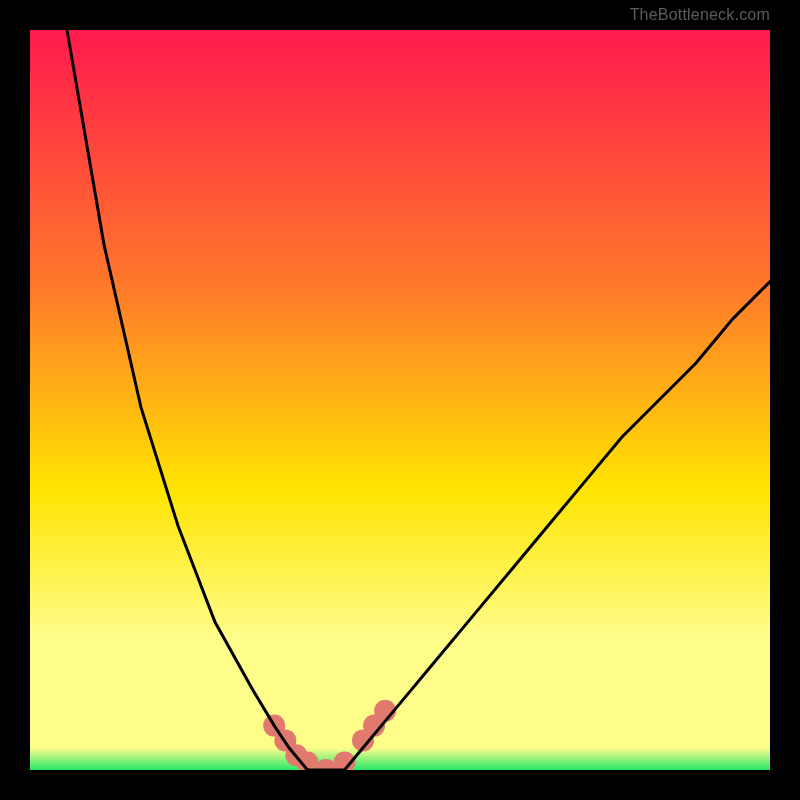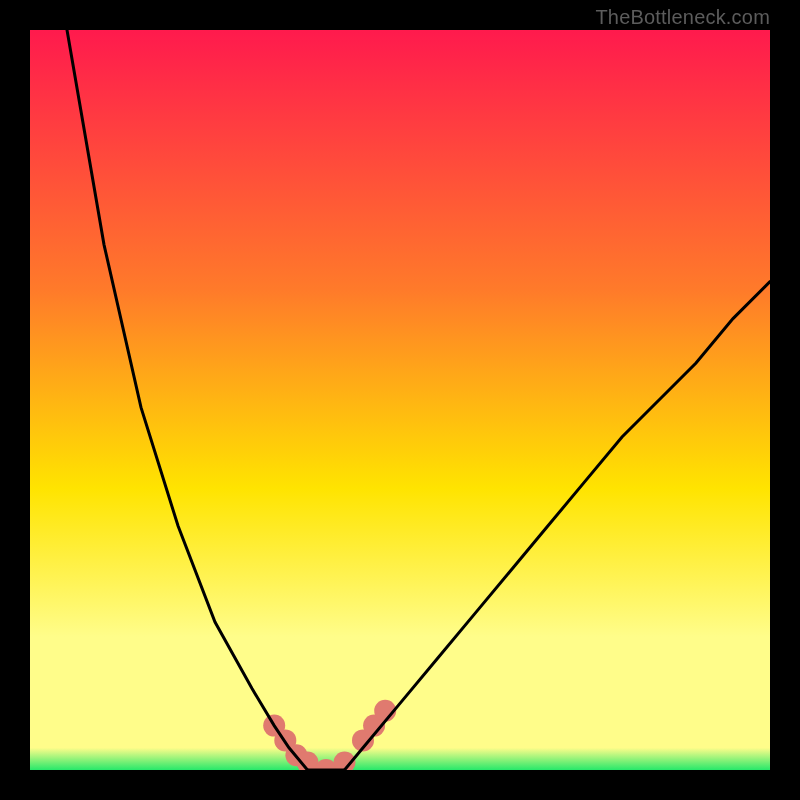--- a/index.html
+++ b/index.html
@@ -21,21 +21,21 @@
     position: absolute;
     left: 30px;
     top: 30px;
     width: 740px;
     height: 740px;
   }
   .attribution {
     position: absolute;
     top: 6px;
     right: 30px;
-    font-size: 20px;
+    font-size: 16px;
     font-weight: 500;
     color: #5c5c5c;
     letter-spacing: 0.2px;
   }
   svg { display: block; }
 </style>
 </head>
 <body>
 
 <div class="frame">

